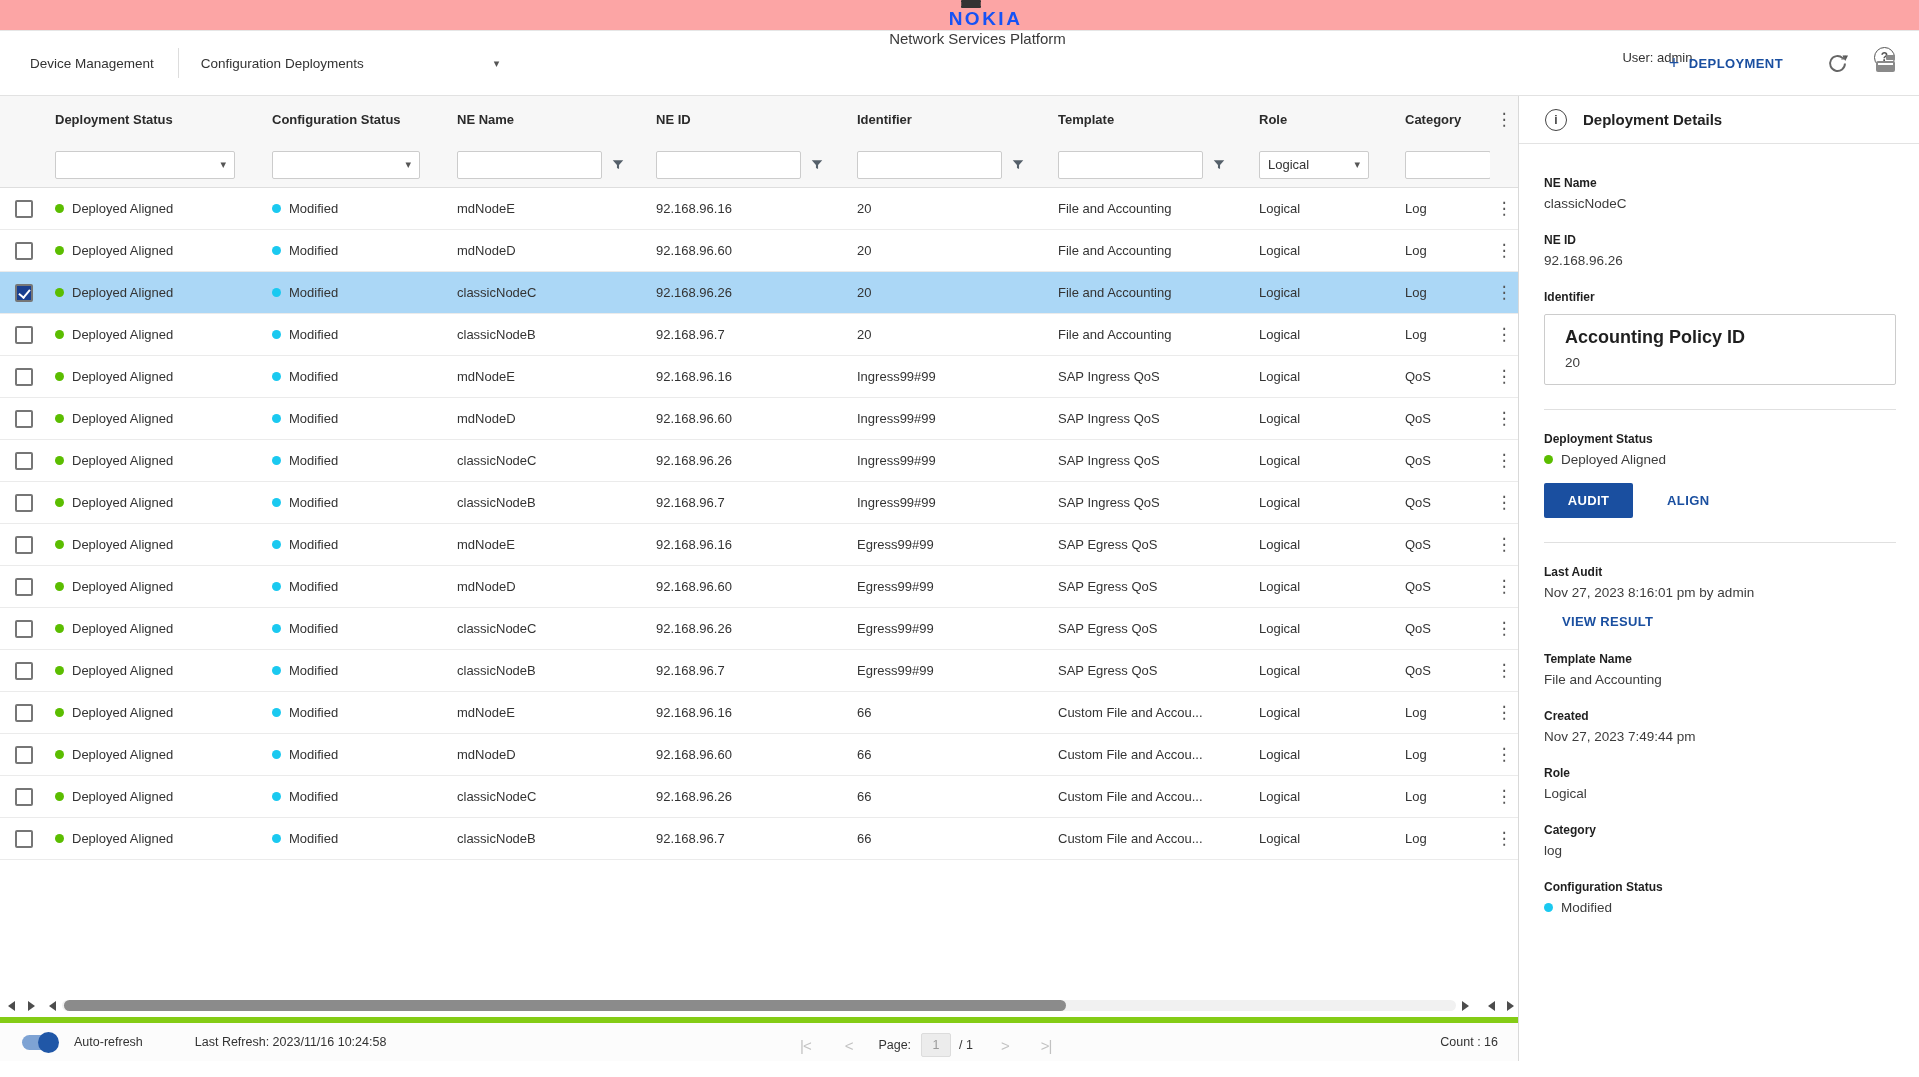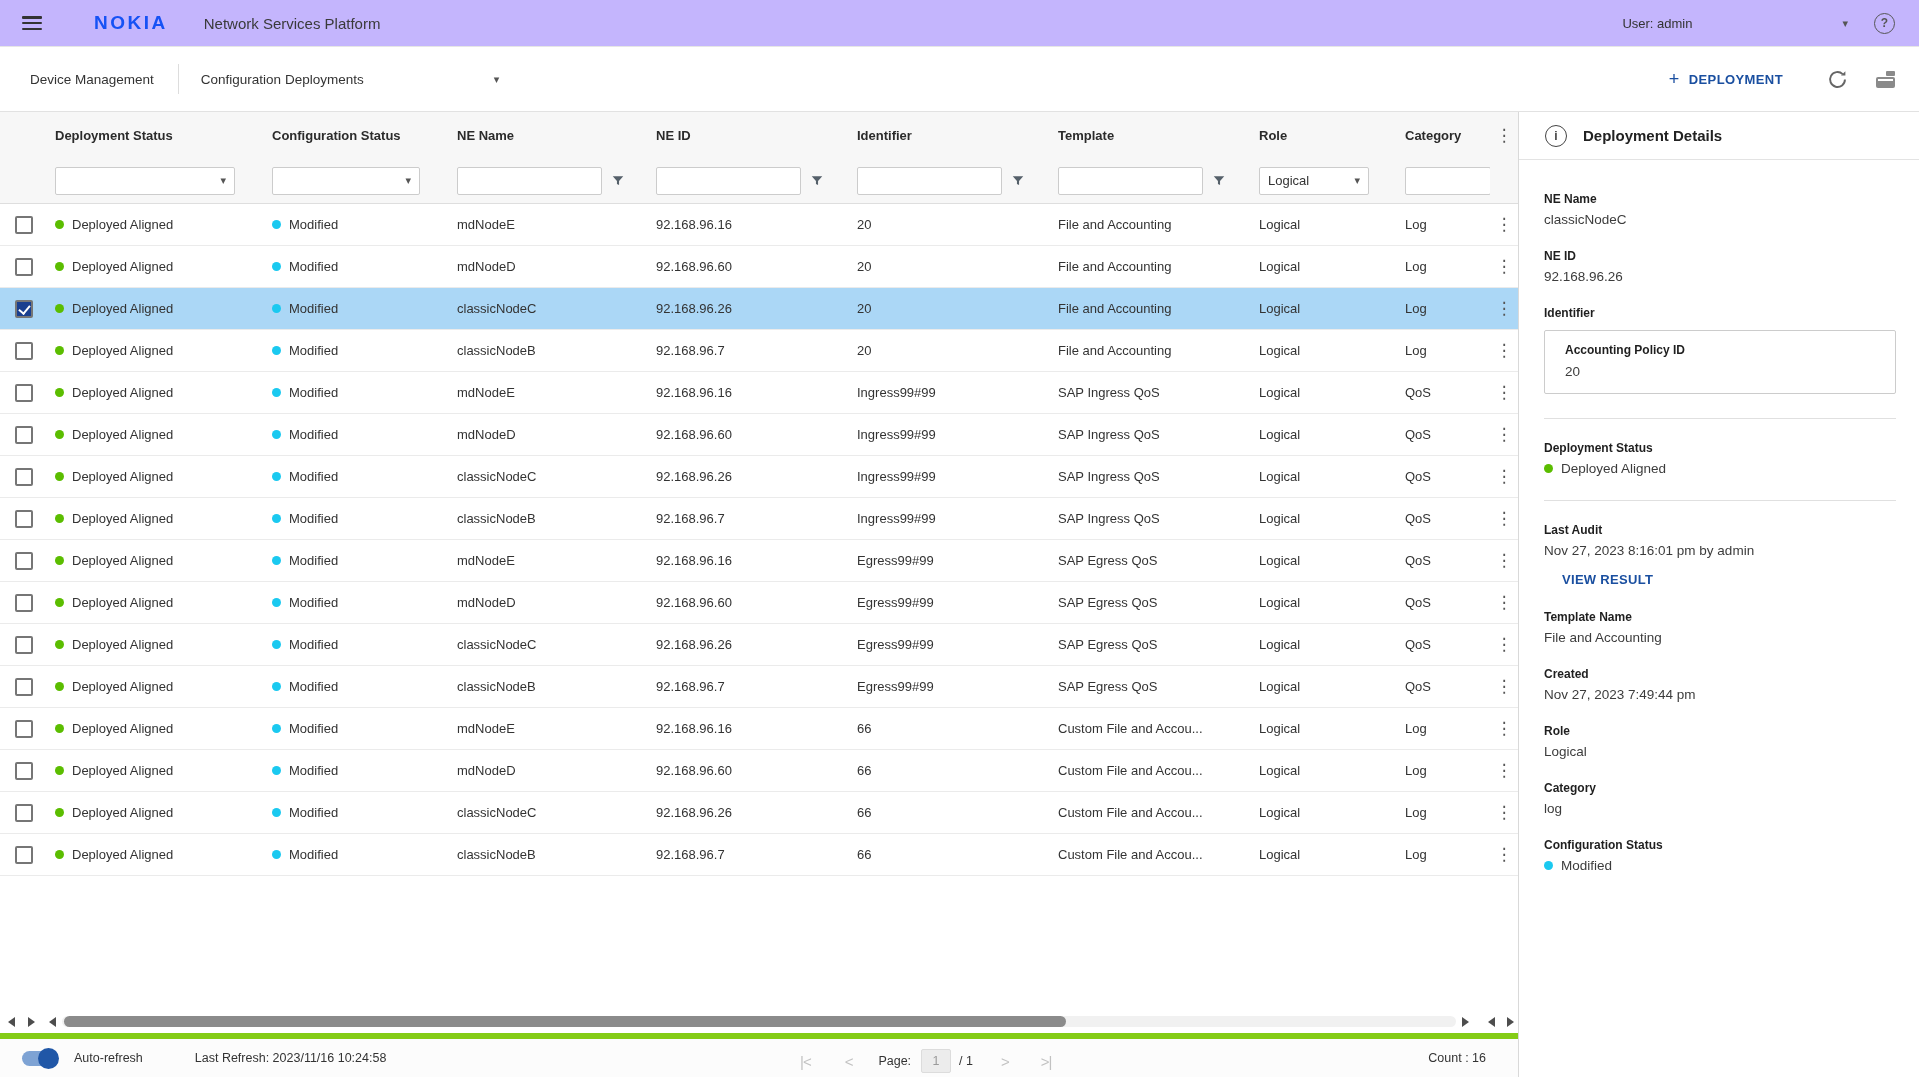--- a/index.html
+++ b/index.html
@@ -9,21 +9,21 @@
     --status-cyan:#1ac9f0;
     --row-selected:#abd7f6;
     --border:#e2e2e2;
     --text:#333;
   }
   *{box-sizing:border-box;margin:0;padding:0;}
   html,body{width:1919px;height:1077px;overflow:hidden;background:#fff;
     font-family:"Liberation Sans","DejaVu Sans",sans-serif;color:var(--text);}
 
   
-  .topbar{height:47px;display:flex;align-items:center;border-bottom:1px solid #e6e6e6;background:#c4b5fd;}
+  .topbar{height:31px;display:flex;align-items:center;border-bottom:1px solid #e6e6e6;background:#fca5a5;flex-direction:column;}
   .hamburger{width:20px;height:14px;margin-left:22px;display:flex;flex-direction:column;justify-content:space-between;cursor:pointer;}
   .hamburger span{display:block;height:2.5px;background:#333;border-radius:1px;}
   .logo{margin-left:52px;font-size:19px;font-weight:700;letter-spacing:2.5px;color:var(--logo-blue);}
   .app-title{margin-left:36px;font-size:15px;color:#3a3a3a;}
   .topbar-right{margin-left:auto;display:flex;align-items:center;}
   .user-label{font-size:13px;color:#333;}
   .caret{font-size:11px;color:#555;margin-left:8px;}
   .user-caret{margin-left:150px;}
   .circle-icon{width:21px;height:21px;border:1.6px solid #555;border-radius:50%;
     display:flex;align-items:center;justify-content:center;font-size:12px;color:#555;font-weight:700;}
@@ -96,35 +96,35 @@
   .refresh-label{margin-left:52px;color:#333;}
   .pager{position:absolute;left:800px;top:0;height:44px;display:flex;align-items:center;color:#c2c2c2;}
   .pager .nav{font-size:15px;letter-spacing:-1px;cursor:pointer;}
   .pager .first{margin-right:34px;}
   .pager .prev{margin-right:26px;}
   .pager .page-label{color:#333;margin-right:10px;}
   .page-input{width:30px;height:24px;background:#ececec;border:1px solid #dcdcdc;border-radius:2px;
     text-align:center;font-size:12.5px;color:#9a9a9a;outline:none;margin-right:8px;}
   .pager .total{color:#333;margin-right:28px;}
   .pager .next{margin-right:32px;}
-  .count{position:absolute;right:32px;color:#333;}
+  .count{position:absolute;right:20px;color:#333;}
 
   
   .panel{flex:1;border-left:1px solid #d9d9d9;background:#fff;display:flex;flex-direction:column;}
   .panel-header{height:48px;display:flex;align-items:center;border-bottom:1px solid #e3e3e3;padding-left:26px;}
   .info-icon{width:22px;height:22px;border:1.7px solid #444;border-radius:50%;display:flex;align-items:center;
     justify-content:center;font-size:12px;color:#444;font-style:normal;font-weight:700;flex:none;}
   .panel-title{margin-left:16px;font-size:15px;font-weight:700;color:#222;}
   .panel-body{padding:8px 25px 0 25px;overflow:hidden;}
   .field{margin-top:22px;}
   .field .lab{font-size:12px;font-weight:700;color:#1f1f1f;margin-bottom:6px;}
   .field .val{font-size:13.5px;color:#3c3c3c;}
   .field .val.status{display:flex;align-items:center;}
   .id-box{margin-top:10px;border:1px solid #ccc;border-radius:2px;padding:12px 0 14px 20px;width:352px;}
-  .id-box .lab{font-size:12px;font-weight:700;color:#1f1f1f;margin-bottom:7px;}
+  .id-box .lab{font-size:18px;font-weight:700;color:#1f1f1f;margin-bottom:7px;}
   .id-box .val{font-size:13.5px;color:#3c3c3c;}
   .p-divider{height:1px;background:#e0e0e0;margin-top:24px;}
   .btn-row{margin-top:16px;display:flex;align-items:center;}
   .btn-audit{background:var(--accent);color:#fff;font-weight:700;font-size:13px;letter-spacing:.4px;
     border:none;width:89px;height:35px;cursor:pointer;border-radius:2px;}
   .btn-align{background:none;border:none;color:var(--accent);font-weight:700;font-size:13px;
     letter-spacing:.4px;margin-left:34px;cursor:pointer;}
   .link-view{margin-top:14px;margin-left:18px;color:var(--accent);font-weight:700;font-size:13px;letter-spacing:.3px;cursor:pointer;display:inline-block;}
 </style>
 </head>
@@ -534,20 +534,24 @@
         </div>
       </div>
       <div class="p-divider"></div>
       <div class="field">
         <div class="lab">Deployment Status</div>
         <div class="val status">
             <span class="dot dot-green"></span>
             <span>Deployed Aligned</span>
           </div>
       </div>
+      <div class="btn-row">
+        <button class="btn-audit">AUDIT</button>
+        <button class="btn-align">ALIGN</button>
+      </div>
       <div class="p-divider"></div>
       <div class="field">
         <div class="lab">Last Audit</div>
         <div class="val">Nov 27, 2023 8:16:01 pm by admin</div>
       </div>
       <span class="link-view">VIEW RESULT</span>
       <div class="field">
         <div class="lab">Template Name</div>
         <div class="val">File and Accounting</div>
       </div>

